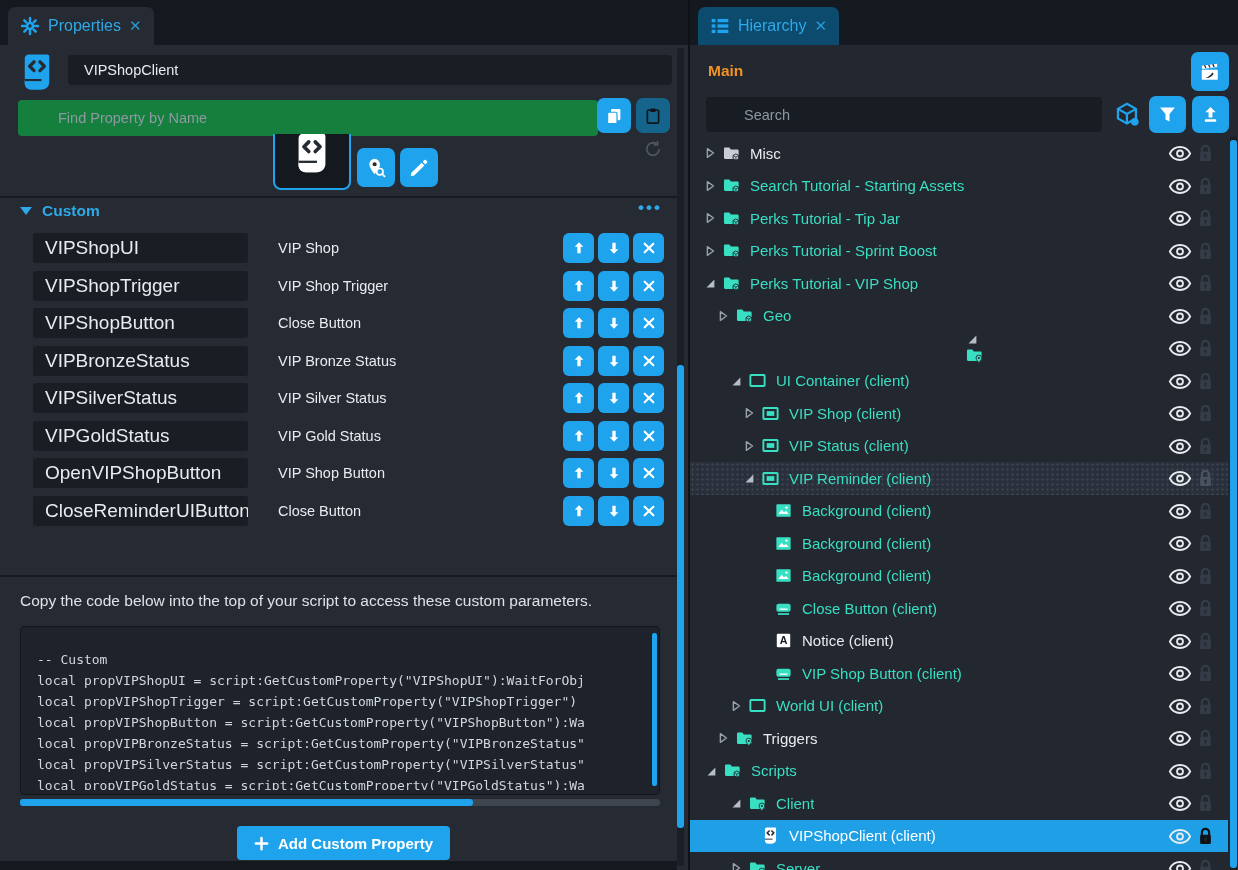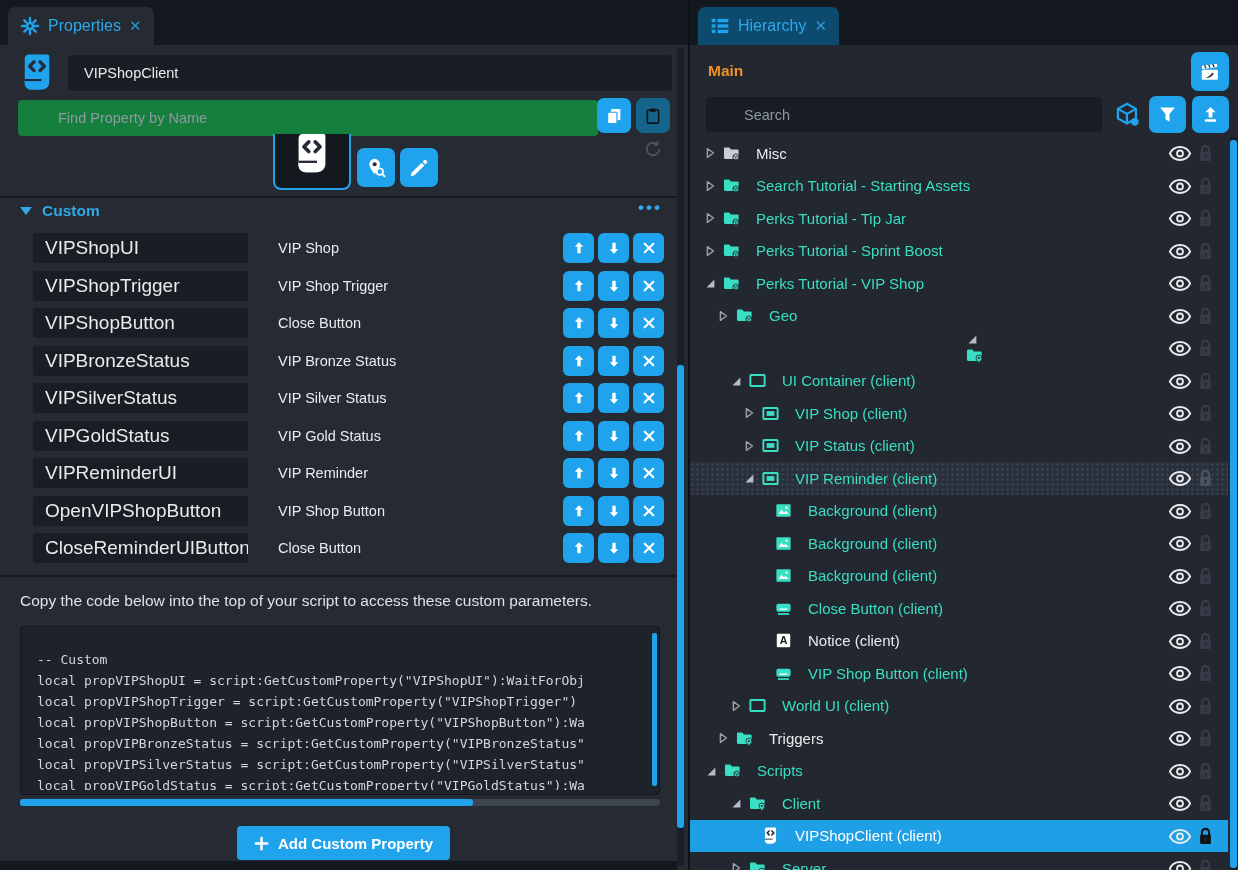--- a/index.html
+++ b/index.html
@@ -14,21 +14,21 @@
        padding:0 12px;border-radius:7px 7px 0 0;}
   #props-panel .tab{background:#252a33;}
   #hier-panel .tab{background:#0c4a6e;}
   .tab-label{color:#2fa9e8;font-size:16px;}
   .tab-close{color:#2fa9e8;font-size:15px;opacity:.85;cursor:pointer;}
   .icn{display:inline-flex;align-items:center;justify-content:center;--icon-bg:#252a33;}
   .icn svg{width:100%;height:100%;display:block;}
 
   
   #obj-script-icon{position:absolute;left:16px;top:51px;width:42px;height:42px;color:#1fa3ec;}
-  #obj-name{position:absolute;left:68px;top:55px;width:604px;height:36px;background:#191e25;
+  #obj-name{position:absolute;left:68px;top:55px;width:604px;height:30px;background:#191e25;
             border:none;border-radius:4px;color:#e8ecef;font-size:14.5px;padding:0 16px;
             font-family:inherit;box-sizing:border-box;outline:none;}
   #prop-search{position:absolute;left:18px;top:100px;width:580px;height:36px;background:#15803d;
                border:none;border-radius:4px;color:#e8ecef;font-size:14.5px;padding:0 12px 0 40px;
                font-family:inherit;box-sizing:border-box;outline:none;}
   #prop-search::placeholder,#hier-search::placeholder{color:#8f98a2;}
   #prop-search-icon{position:absolute;left:26px;top:106px;width:19px;height:19px;color:#1fa3ec;}
   .sq-btn{position:absolute;border-radius:7px;display:flex;align-items:center;justify-content:center;cursor:pointer;}
   #copy-btn{left:597px;top:98px;width:34px;height:35px;background:#1fa3ec;color:#fff;}
   #paste-btn{left:636px;top:98px;width:34px;height:35px;background:#15648c;color:#10151c;}
@@ -95,21 +95,21 @@
   .tree-row{position:absolute;left:0;right:0;height:32.5px;display:flex;align-items:center;
             font-size:15px;cursor:pointer;--icon-bg:#23272f;}
   .tree-row.hl{background-color:#2a303b;background-image:radial-gradient(#3a414d 1px,transparent 1.3px);
                background-size:5px 5px;}
   .tree-row.sel{background:#1e9fe6;--icon-bg:#1e9fe6;}
   .tree-row.sel .lbl{color:#fff !important;}
   .expander{width:14px;height:14px;flex:0 0 14px;}
   .expander.collapsed{color:#98a0aa;}
   .expander.expanded{color:#b6bdc6;}
   .node-icon{width:19px;height:19px;flex:0 0 19px;margin-left:5px;}
-  .tree-row .lbl{margin-left:15px;white-space:nowrap;overflow:hidden;}
+  .tree-row .lbl{margin-left:9px;white-space:nowrap;overflow:hidden;}
   .t-teal{color:#39dfc3;}
   .t-white{color:#e8ecef;}
   .eye{position:absolute;left:478px;top:8px;width:24px;height:17px;color:#e7ebee;}
   .lock{position:absolute;left:508px;top:7px;width:15px;height:18px;color:#353c47;}
   .tree-row.hl .lock{color:#4a525e;}
   .tree-row.sel .lock{color:#0d1319;}
   #hier-vtrack{position:absolute;left:540px;top:137px;width:7px;bottom:0;background:#1a1e25;}
   #hier-vthumb{position:absolute;left:540px;top:140px;width:7px;bottom:2px;background:#1fa3ec;border-radius:3px;}
 </style>
 </head>
@@ -358,46 +358,20 @@
               <svg viewBox="0 0 24 24" stroke="currentColor" stroke-width="3.2" stroke-linecap="round">
                 <line x1="5.5" y1="5.5" x2="18.5" y2="18.5"></line>
                 <line x1="18.5" y1="5.5" x2="5.5" y2="18.5"></line>
               </svg>
             </span>
           </div>
         </div>
         <div class="prop-row">
           <div class="prop-name">VIPGoldStatus</div>
           <div class="prop-value">VIP Gold Status</div>
-          <div class="row-btn">
-            <span class="icn">
-              <svg viewBox="0 0 24 24" fill="currentColor">
-                <path d="M12 3.5 18.5 10h-4v10h-5V10h-4z"></path>
-              </svg>
-            </span>
-          </div>
-          <div class="row-btn">
-            <span class="icn">
-              <svg viewBox="0 0 24 24" fill="currentColor">
-                <path d="M12 20.5 5.5 14h4V4h5v10h4z"></path>
-              </svg>
-            </span>
-          </div>
-          <div class="row-btn">
-            <span class="icn">
-              <svg viewBox="0 0 24 24" stroke="currentColor" stroke-width="3.2" stroke-linecap="round">
-                <line x1="5.5" y1="5.5" x2="18.5" y2="18.5"></line>
-                <line x1="18.5" y1="5.5" x2="5.5" y2="18.5"></line>
-              </svg>
-            </span>
-          </div>
-        </div>
-        <div class="prop-row">
-          <div class="prop-name">VIPReminderUI</div>
-          <div class="prop-value">VIP Reminder</div>
           <div class="row-btn">
             <span class="icn">
               <svg viewBox="0 0 24 24" fill="currentColor">
                 <path d="M12 3.5 18.5 10h-4v10h-5V10h-4z"></path>
               </svg>
             </span>
           </div>
           <div class="row-btn">
             <span class="icn">
               <svg viewBox="0 0 24 24" fill="currentColor">

